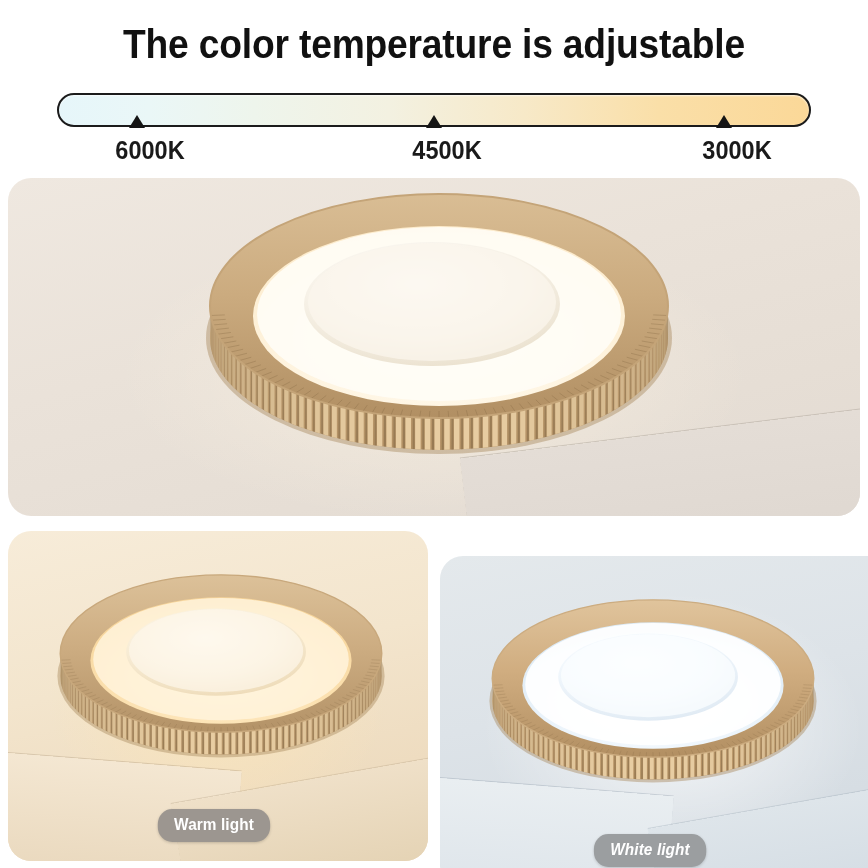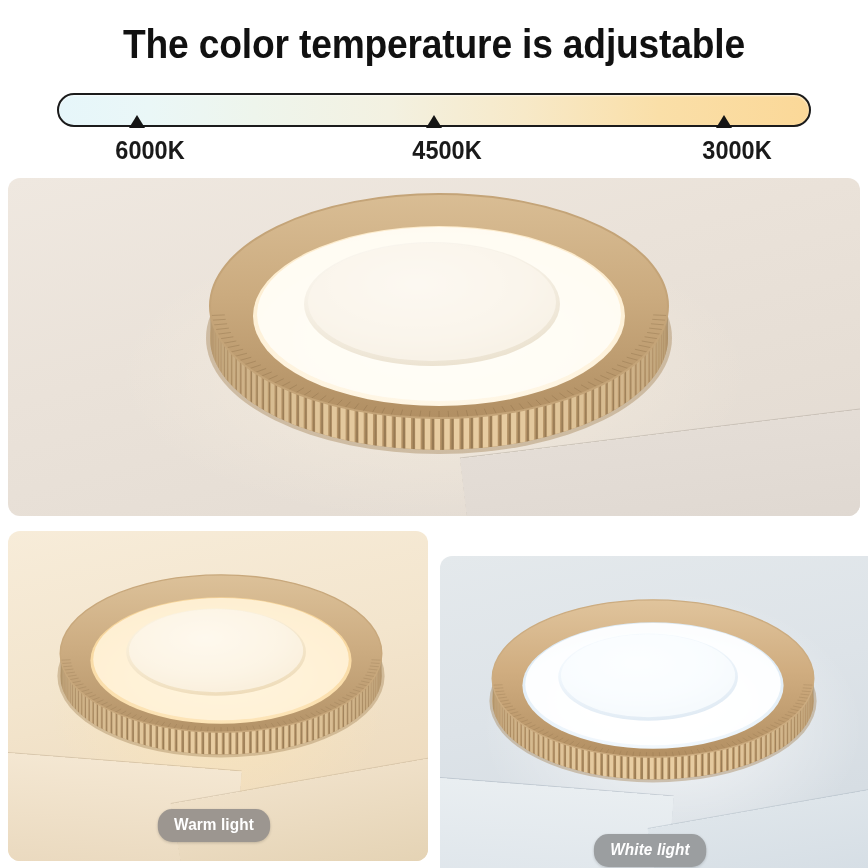--- a/index.html
+++ b/index.html
@@ -44,21 +44,21 @@
   
   .scale-labels{ position:absolute; top:136px; left:13px; width:868px; height:32px; }
   .scale-label{
     position:absolute; top:0;
     font-size:25px; font-weight:bold; color:#1a1a1a;
     transform:translateX(-50%) scaleX(0.94);
     white-space:nowrap;
   }
 
   
-  .panel{ position:absolute; border-radius:12px; overflow:hidden; }
+  .panel{ position:absolute; border-radius:23px; overflow:hidden; }
   #panel-main  { left:8px;   top:178px; width:852px; height:338px; }
   #panel-warm  { left:8px;   top:531px; width:420px; height:330px; }
   #panel-white { left:440px; top:556px; width:465px; height:330px;font-style:italic; }
 
   .ceiling{ position:absolute; inset:0; }
   #panel-main .ceiling{
     background:
       radial-gradient(ellipse 60% 70% at 50% 58%, rgba(255,246,228,.55) 0%, rgba(255,246,228,0) 62%),
       linear-gradient(165deg,#efe8e0 0%, #eae2d9 40%, #e6ded5 72%, #e2dad2 100%);
   }

